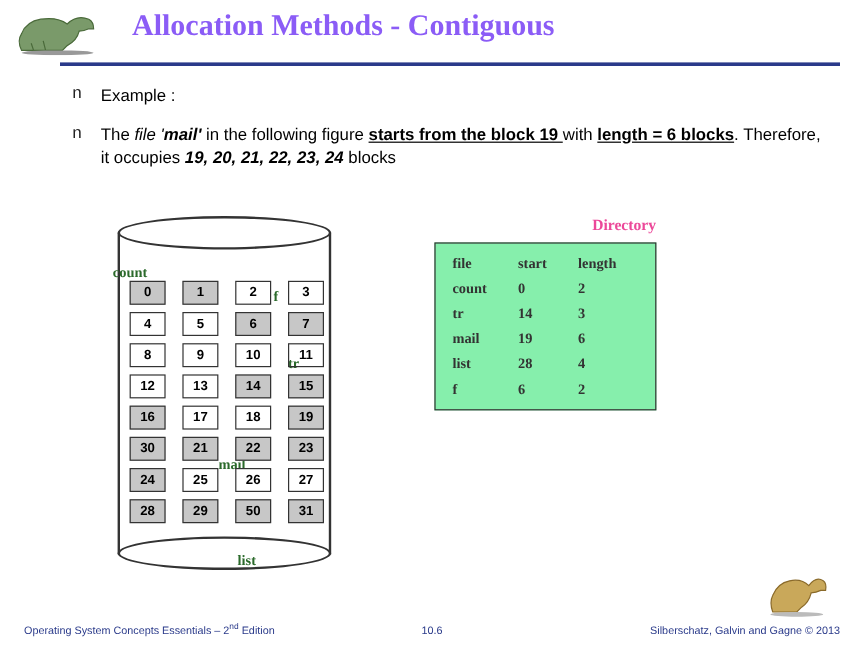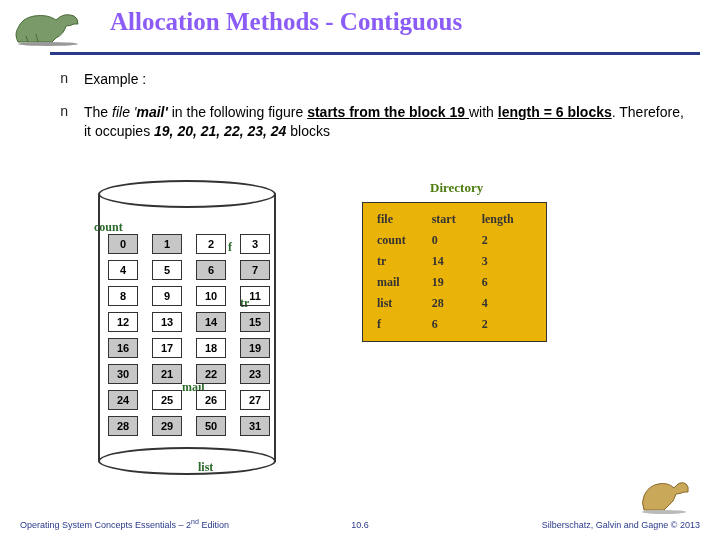--- a/index.html
+++ b/index.html
@@ -26,22 +26,22 @@
   .count-label { position: absolute; left: 4px; top: 40px; font: bold 12px Georgia; color: #2b6a2b; }
   .f-label { position: absolute; left: 138px; top: 60px; font: bold 12px Georgia; color: #2b6a2b; }
   .tr-label { position: absolute; left: 150px; top: 116px; font: bold 12px Georgia; color: #2b6a2b; }
   .mail-label { position: absolute; left: 92px; top: 200px; font: bold 12px Georgia; color: #2b6a2b; }
   .list-label { position: absolute; left: 108px; top: 280px; font: bold 12px Georgia; color: #2b6a2b; }
   .grid { position: absolute; left: 18px; top: 54px; width: 164px; display: grid; grid-template-columns: repeat(4, 1fr); gap: 6px 12px; }
   .blk { width: 30px; height: 20px; border: 1.5px solid #333; display: flex; align-items: center; justify-content: center; font: bold 11px Arial; position: relative; }
   .shade { background: #c7c7c7; }
   
   .dirwrap { position: absolute; left: 272px; top: 0; }
-  .dirtitle { color: #4d7c0f; font: bold 13px Georgia; margin: 0 0 6px 68px; }
-  .dirtable { border: 1.5px solid #333; background: #eab308; padding: 6px 10px; }
+  .dirtitle { color: #ec4899; font: bold 13px Georgia; margin: 0 0 6px 68px; text-align: right; }
+  .dirtable { border: 1.5px solid #333; background: #86efac; padding: 6px 10px; }
   .dirtable table { border-collapse: collapse; }
   .dirtable th, .dirtable td { text-align: left; padding: 3px 22px 3px 4px; font: bold 12px Georgia; color: #333; }
   
   .footer { position: absolute; left: 20px; right: 20px; bottom: 10px; display: flex; justify-content: space-between; align-items: flex-end; font-size: 9px; color: #2a3a8a; }
   .footer .center { position: absolute; left: 50%; transform: translateX(-50%); margin-top: 44px; }
   .sup { font-size: 7px; vertical-align: super; }
 </style>
 </head>
 <body>
 

